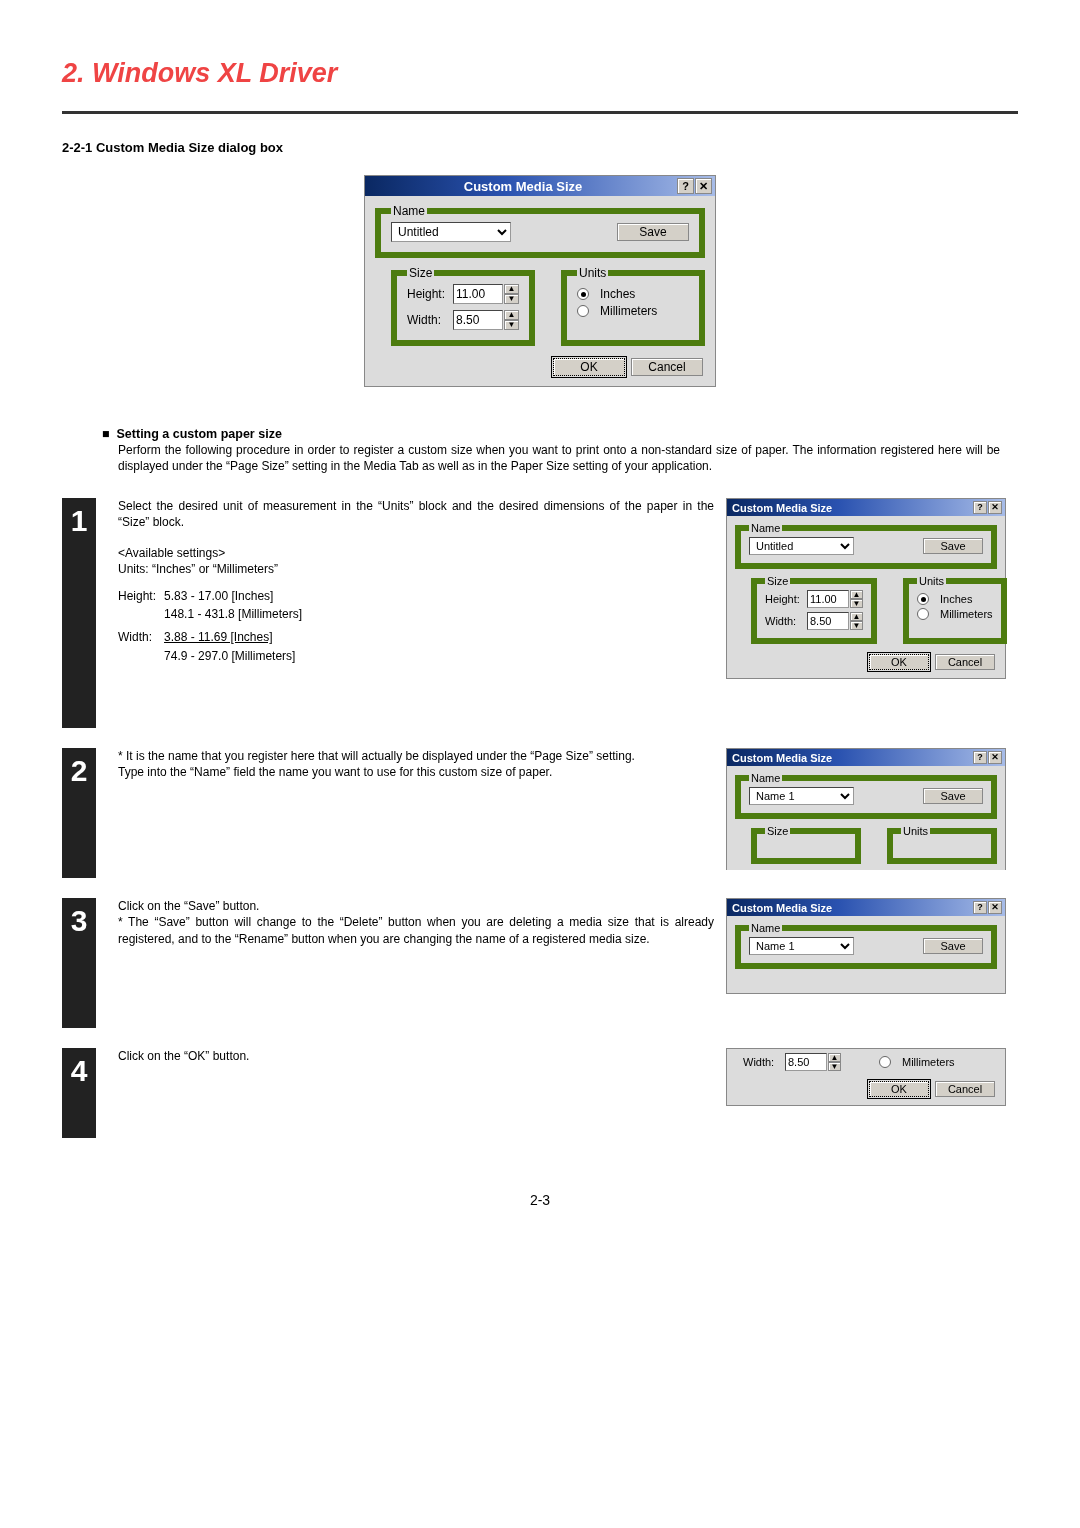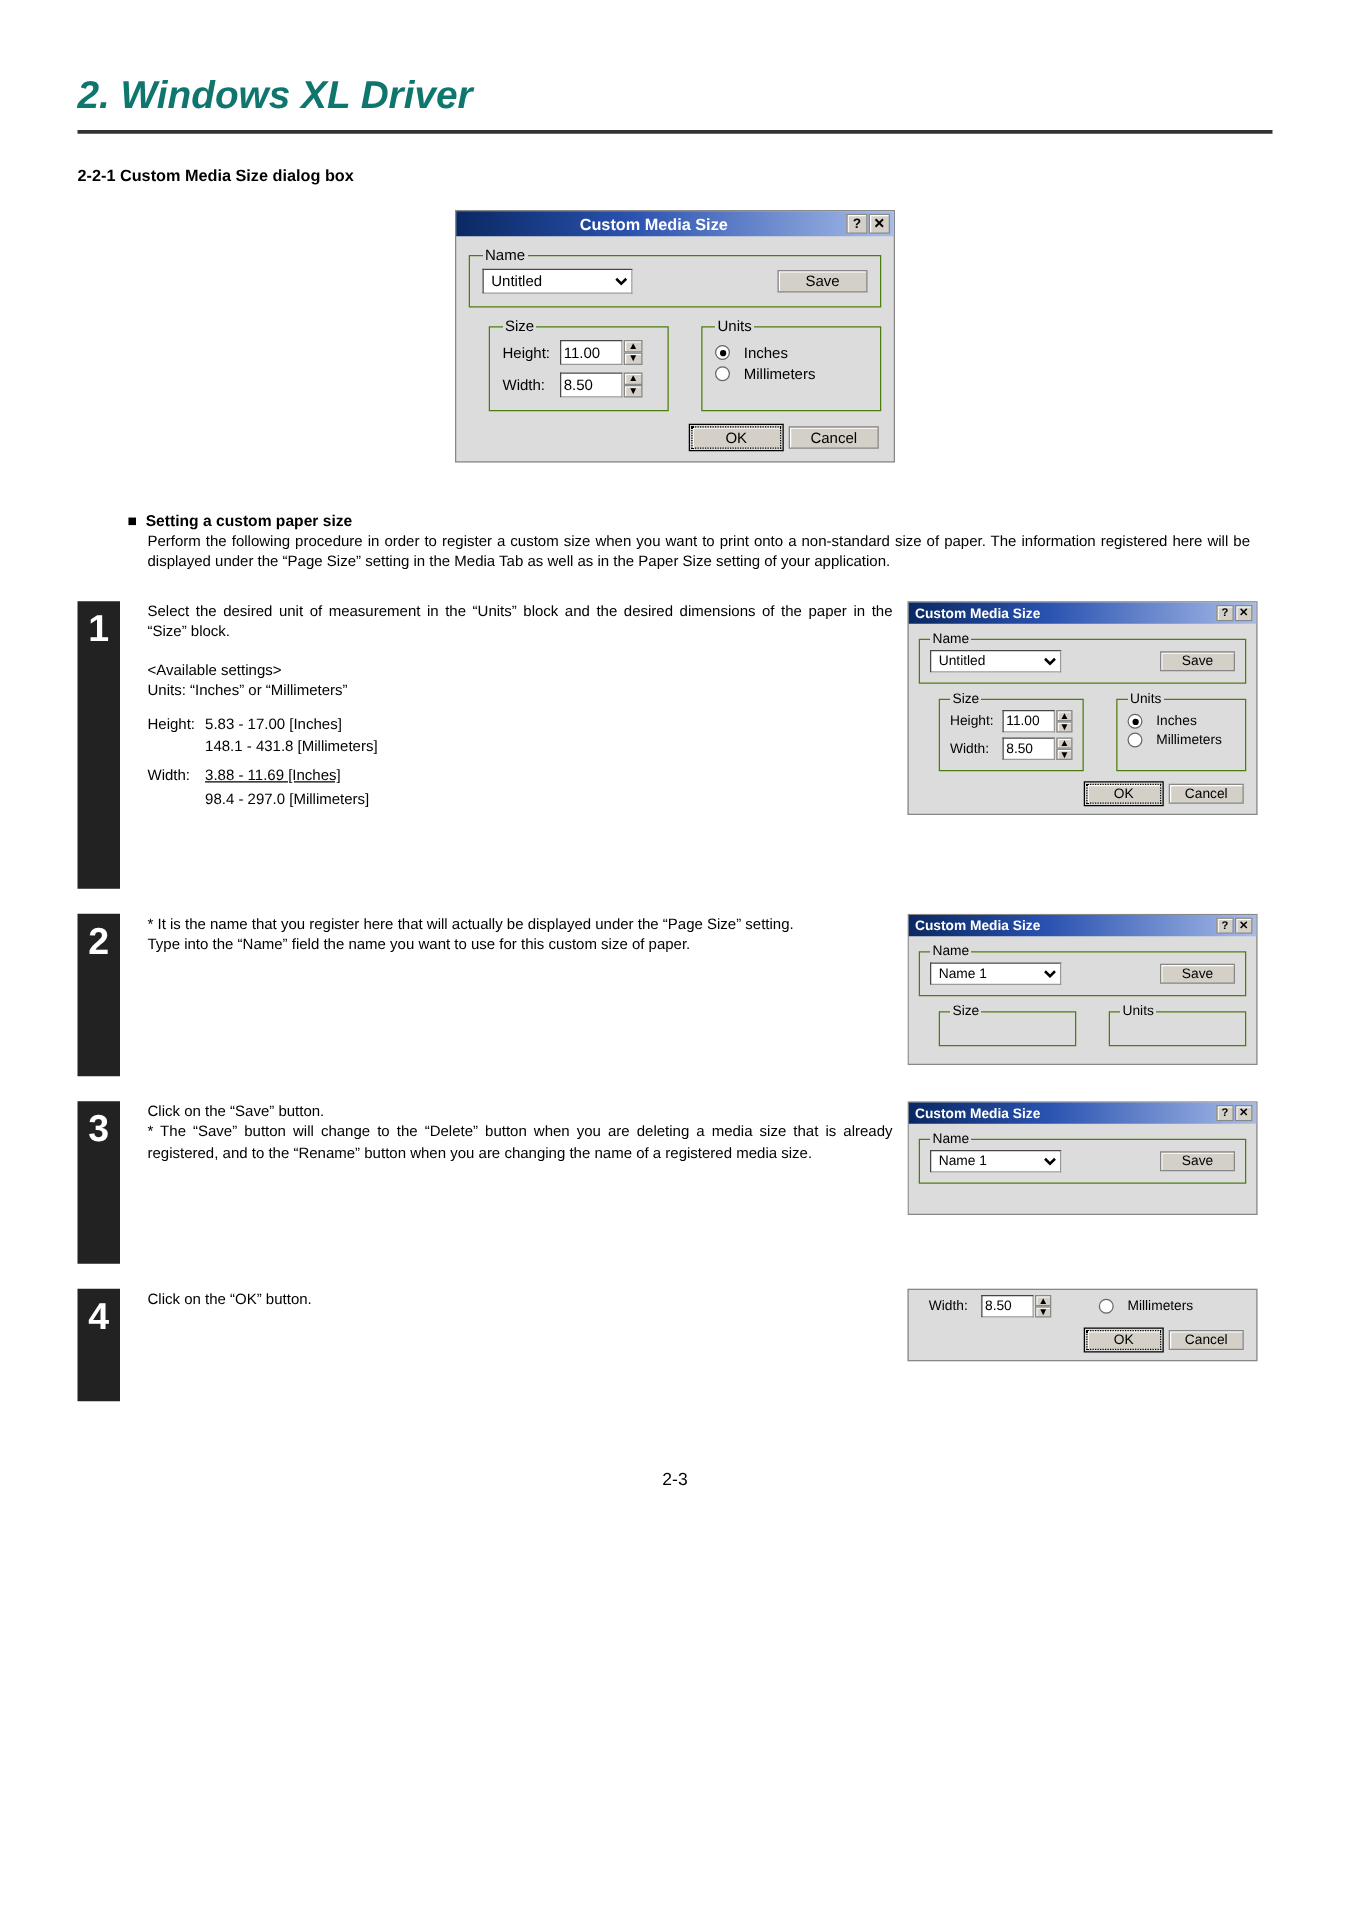--- a/index.html
+++ b/index.html
@@ -6,25 +6,25 @@
   body {
     font-family: Arial, Helvetica, sans-serif;
     margin: 0;
     padding: 58px 62px 40px 62px;
     background: #fff;
     color: #000;
     font-size: 12px;
     width: 1080px;
   }
   .page-title {
-    font-size: 31px;
+    font-size: 27px;
     font-weight: bold;
     font-style: italic;
-    color: #0f766e;
-    padding-bottom: 10px;
+    color: #ef4444;
+    padding-bottom: 22px;
     border-bottom: 3px solid #333;
   }
   .subheading {
     font-weight: bold;
     font-size: 13px;
     margin-top: 26px;
     margin-bottom: 20px;
   }
   
   .dialog {
@@ -48,21 +48,21 @@
     background: #d4d0c8;
     border: 1px solid #888;
     box-shadow: inset 1px 1px 0 #fff;
     width: 17px; height: 16px; line-height: 14px;
     font-size: 11px; color: #000; font-weight: bold;
     text-align: center; margin-left: 1px;
     font-family: Arial;
   }
   .dialog-body { padding: 8px 10px 10px 10px; text-align: left; }
   fieldset {
-    border: 1px solid #4d7c0f;
+    border: 6px solid #4d7c0f;
     margin: 0 0 8px 0;
     padding: 4px 10px 10px 10px;
     background: #dcdcdc;
   }
   legend { font-size: 12px; padding: 0 2px; color: #000; }
   .row { display: flex; align-items: center; }
   .fname-row { justify-content: space-between; }
   select, input[type="text"] {
     font-size: 12px;
     border: 1px inset #999;
@@ -277,21 +277,21 @@
       <tr>
             <td></td>
             <td>148.1 - 431.8 [Millimeters]</td>
           </tr>
       <tr>
             <td style="padding-top:6px;">Width:</td>
             <td style="padding-top:6px;text-decoration:underline;">3.88 - 11.69 [Inches]</td>
           </tr>
       <tr>
             <td></td>
-            <td>98.4 - 297.0 [Millimeters]</td>
+            <td>74.9 - 297.0 [Millimeters]</td>
           </tr>
     </tbody>
       </table>
   </div>
   <div class="step-img">
     <div class="dialog dialog-small">
       <div class="titlebar">
         <span class="titlebar-text">Custom Media Size</span>
         <span class="titlebar-btn">?</span>
         <span class="titlebar-btn">✕</span>

